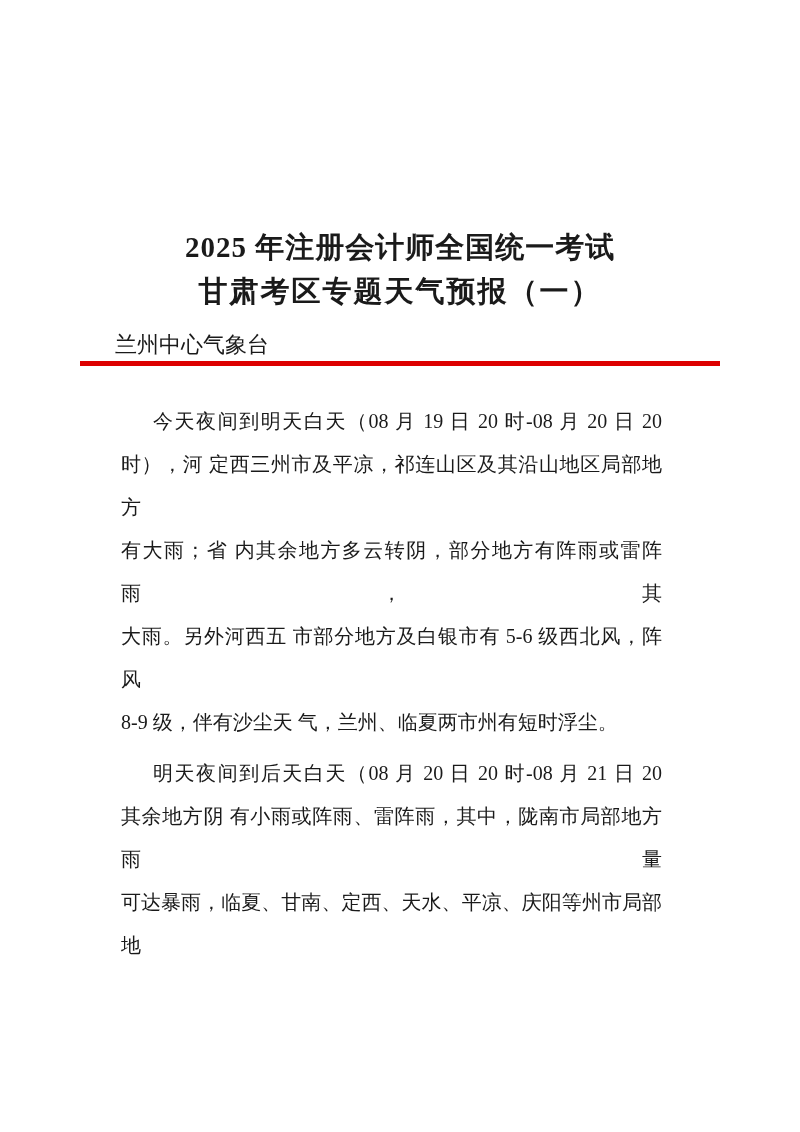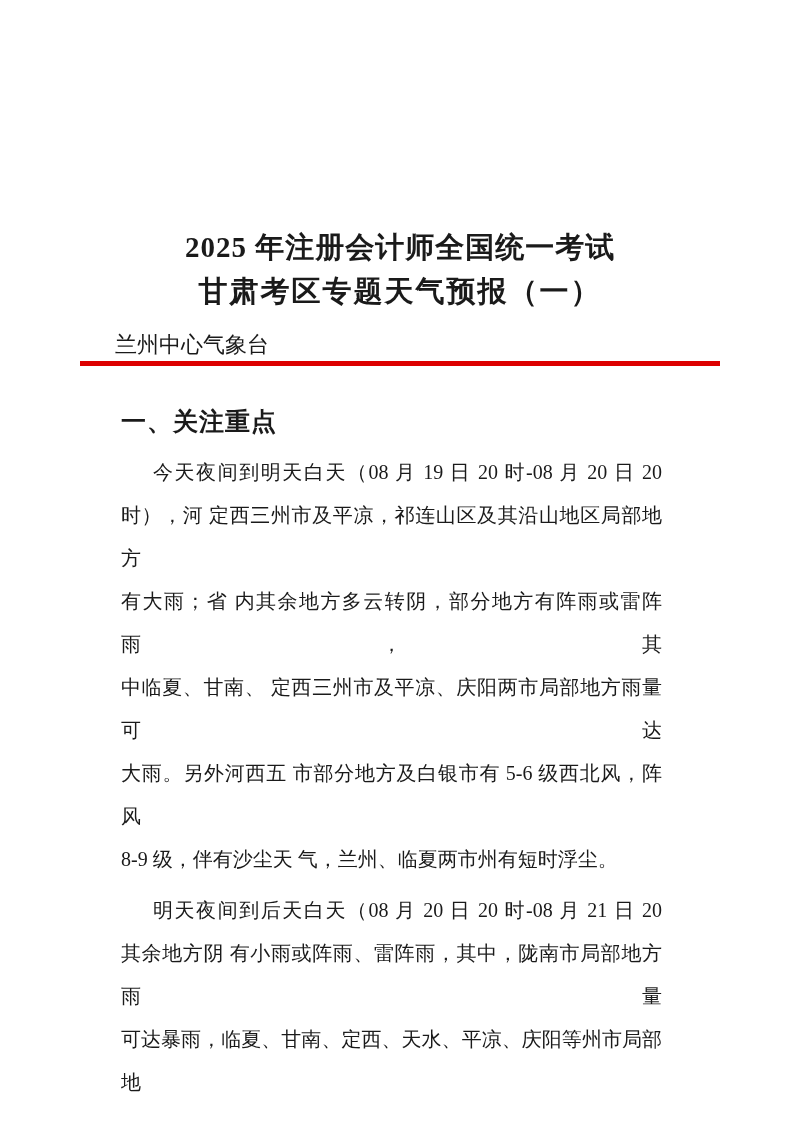--- a/index.html
+++ b/index.html
@@ -103,27 +103,25 @@
   <div class="subtitle1">2025 年注册会计师全国统一考试</div>
   <div class="subtitle2">甘肃考区专题天气预报（一）</div>
 
   <div class="issuer-row">
     <span>兰州中心气象台</span>
   </div>
 
   <div class="red-rule"></div>
 
   <div class="body-block">
-    <h2 class="section-heading">一、关注重点</h2>
 
     <div class="para">
       <div class="bline just indent">今天夜间到明天白天（08 月 19 日 20 时-08 月 20 日 20</div>
       <div class="bline just">时），河 定西三州市及平凉，祁连山区及其沿山地区局部地方</div>
       <div class="bline just">有大雨；省 内其余地方多云转阴，部分地方有阵雨或雷阵雨，其</div>
-      <div class="bline just">中临夏、甘南、 定西三州市及平凉、庆阳两市局部地方雨量可达</div>
       <div class="bline just">大雨。另外河西五 市部分地方及白银市有 5-6 级西北风，阵风</div>
       <div class="bline">8-9 级，伴有沙尘天 气，兰州、临夏两市州有短时浮尘。</div>
     </div>
 
     <div class="para">
       <div class="bline just indent">明天夜间到后天白天（08 月 20 日 20 时-08 月 21 日 20</div>
       <div class="bline just">其余地方阴 有小雨或阵雨、雷阵雨，其中，陇南市局部地方雨量</div>
       <div class="bline just">可达暴雨，临夏、甘南、定西、天水、平凉、庆阳等州市局部地</div>
 
     </div>

